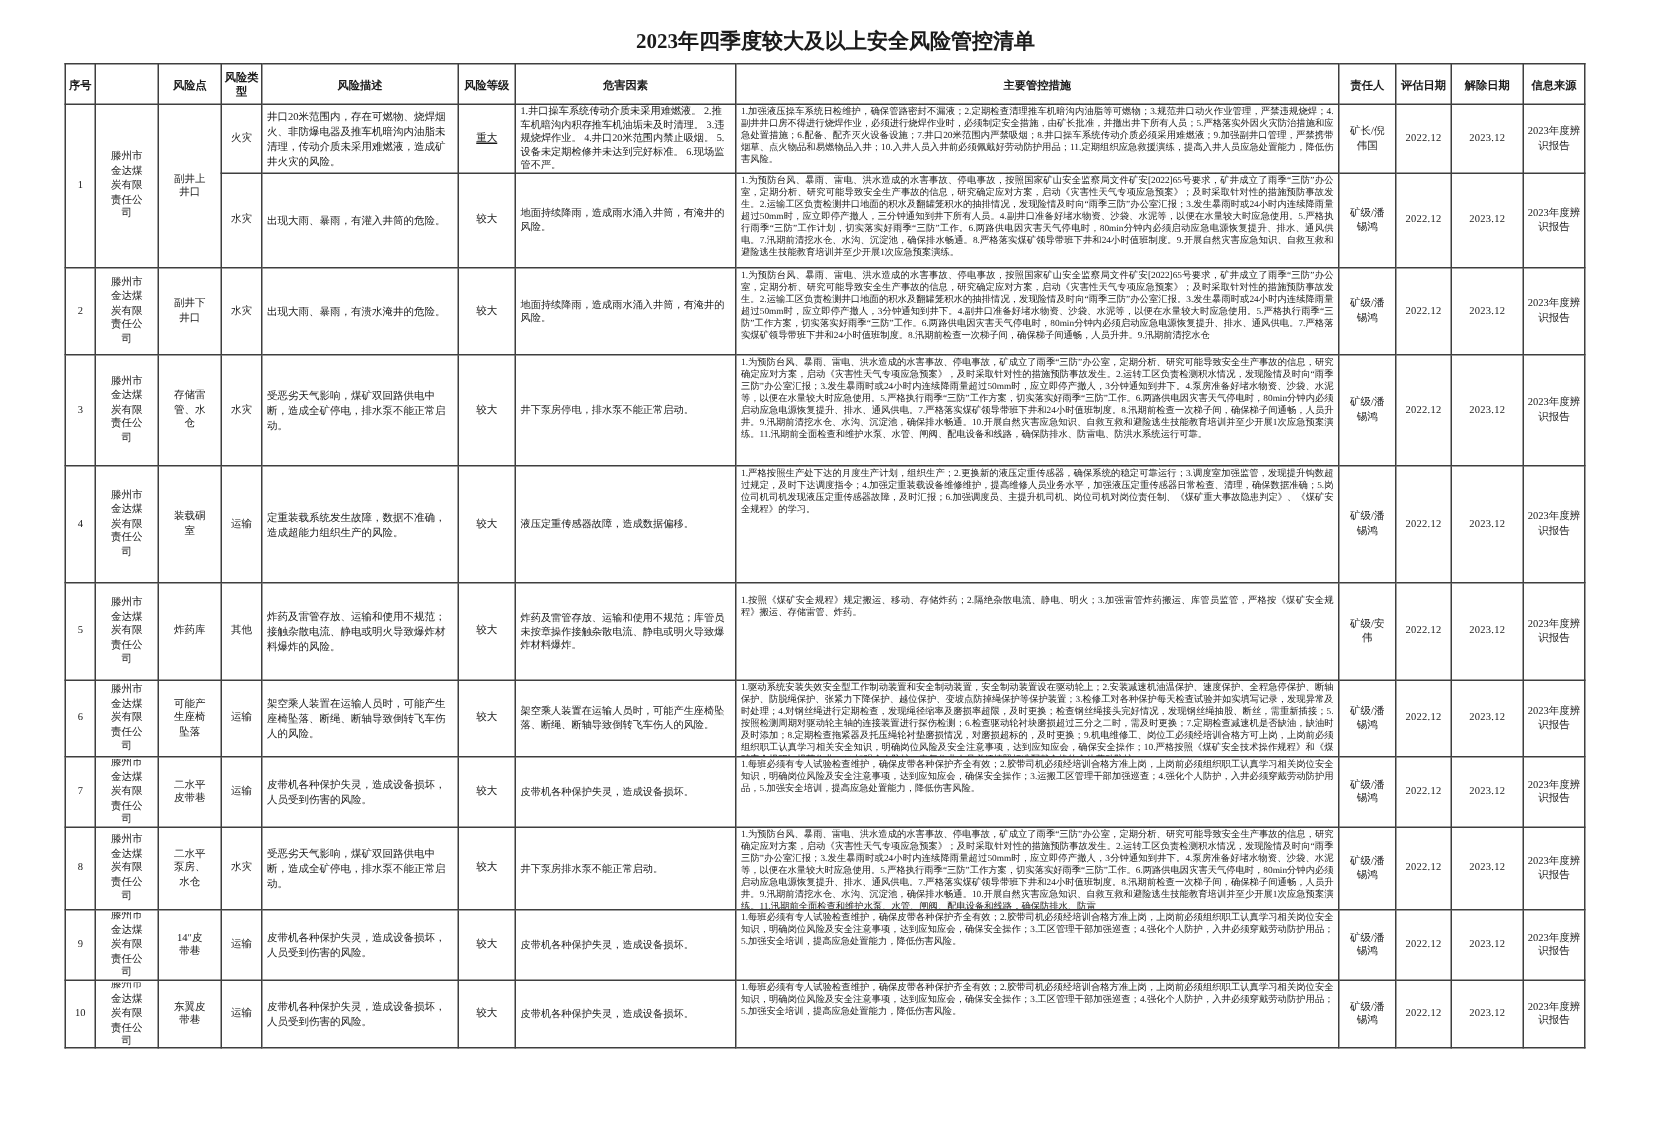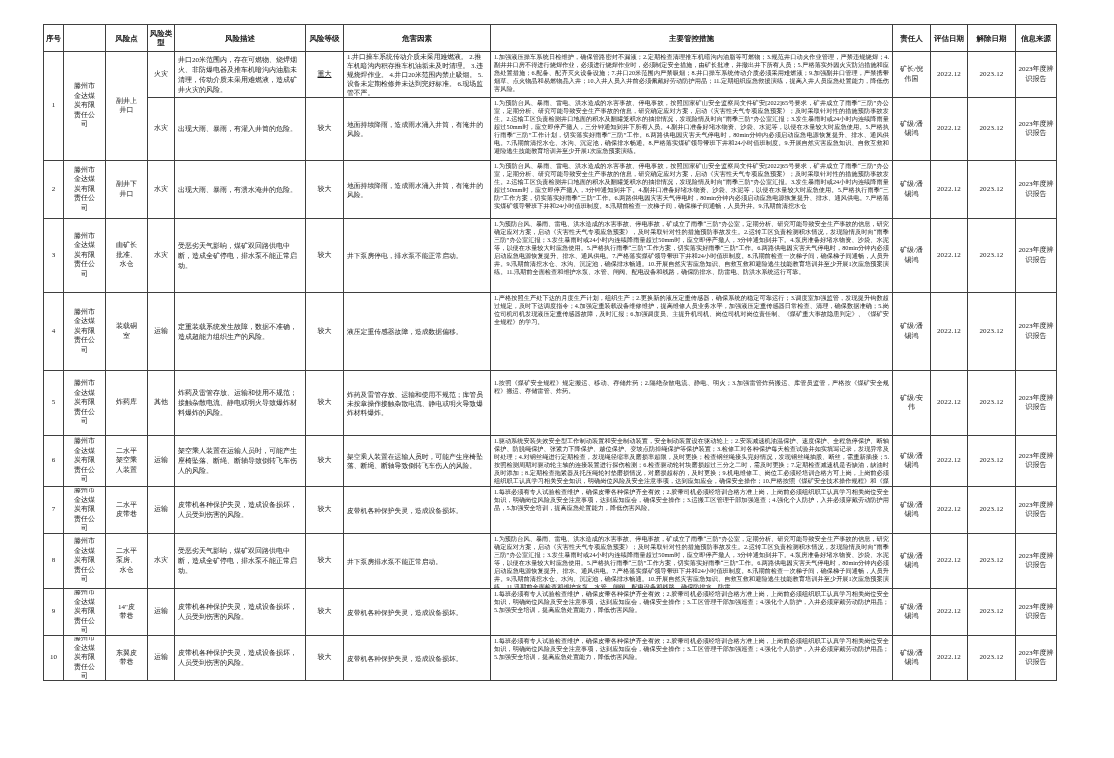--- a/index.html
+++ b/index.html
@@ -29,20 +29,21 @@
   .cw-company,.cw-point{ padding:0 9px; }
   .cw-resp{ padding:0 4px; }
   .cw-source{ padding:0 2px; }
   .cw-eval_date,.cw-release_date{ letter-spacing:0.2px; }
 </style>
 </head>
 <body>
 
 <div class="sheet">
   <div class="title">
+    <div class="t2">2023年四季度较大及以上安全风险管控清单</div>
   </div>
 
   <table class="risk">
     <colgroup>
         <col style="width: 20px;">
         <col style="width: 42px;">
         <col style="width: 42px;">
         <col style="width: 27px;">
         <col style="width: 131px;">
         <col style="width: 38px;">
@@ -176,21 +177,21 @@
           </td>
         </tr>
         <tr style="height: 74px;">
           <td>
             <div class="cw cw-sn" style="height: 71px;">3</div>
           </td>
           <td>
             <div class="cw cw-company" style="height: 71px;">滕州市金达煤炭有限责任公司</div>
           </td>
           <td>
-            <div class="cw cw-point" style="height: 71px;">由矿长批准、水仓</div>
+            <div class="cw cw-point" style="height: 71px;">存储雷管、水仓</div>
           </td>
           <td>
             <div class="cw cw-type" style="height: 71px;">水灾</div>
           </td>
           <td>
             <div class="cw cw-desc" style="height: 71px;">受恶劣天气影响，煤矿双回路供电中断，造成全矿停电，排水泵不能正常启动。</div>
           </td>
           <td>
             <div class="cw cw-level" style="height: 71px;">较大</div>
           </td>
@@ -290,21 +291,21 @@
           </td>
         </tr>
         <tr style="height: 51px;">
           <td>
             <div class="cw cw-sn" style="height: 48px;">6</div>
           </td>
           <td>
             <div class="cw cw-company" style="height: 48px;">滕州市金达煤炭有限责任公司</div>
           </td>
           <td>
-            <div class="cw cw-point" style="height: 48px;">二水平架空乘人装置</div>
+            <div class="cw cw-point" style="height: 48px;">可能产生座椅坠落</div>
           </td>
           <td>
             <div class="cw cw-type" style="height: 48px;">运输</div>
           </td>
           <td>
             <div class="cw cw-desc" style="height: 48px;">架空乘人装置在运输人员时，可能产生座椅坠落、断绳、断轴导致倒转飞车伤人的风险。</div>
           </td>
           <td>
             <div class="cw cw-level" style="height: 48px;">较大</div>
           </td>

